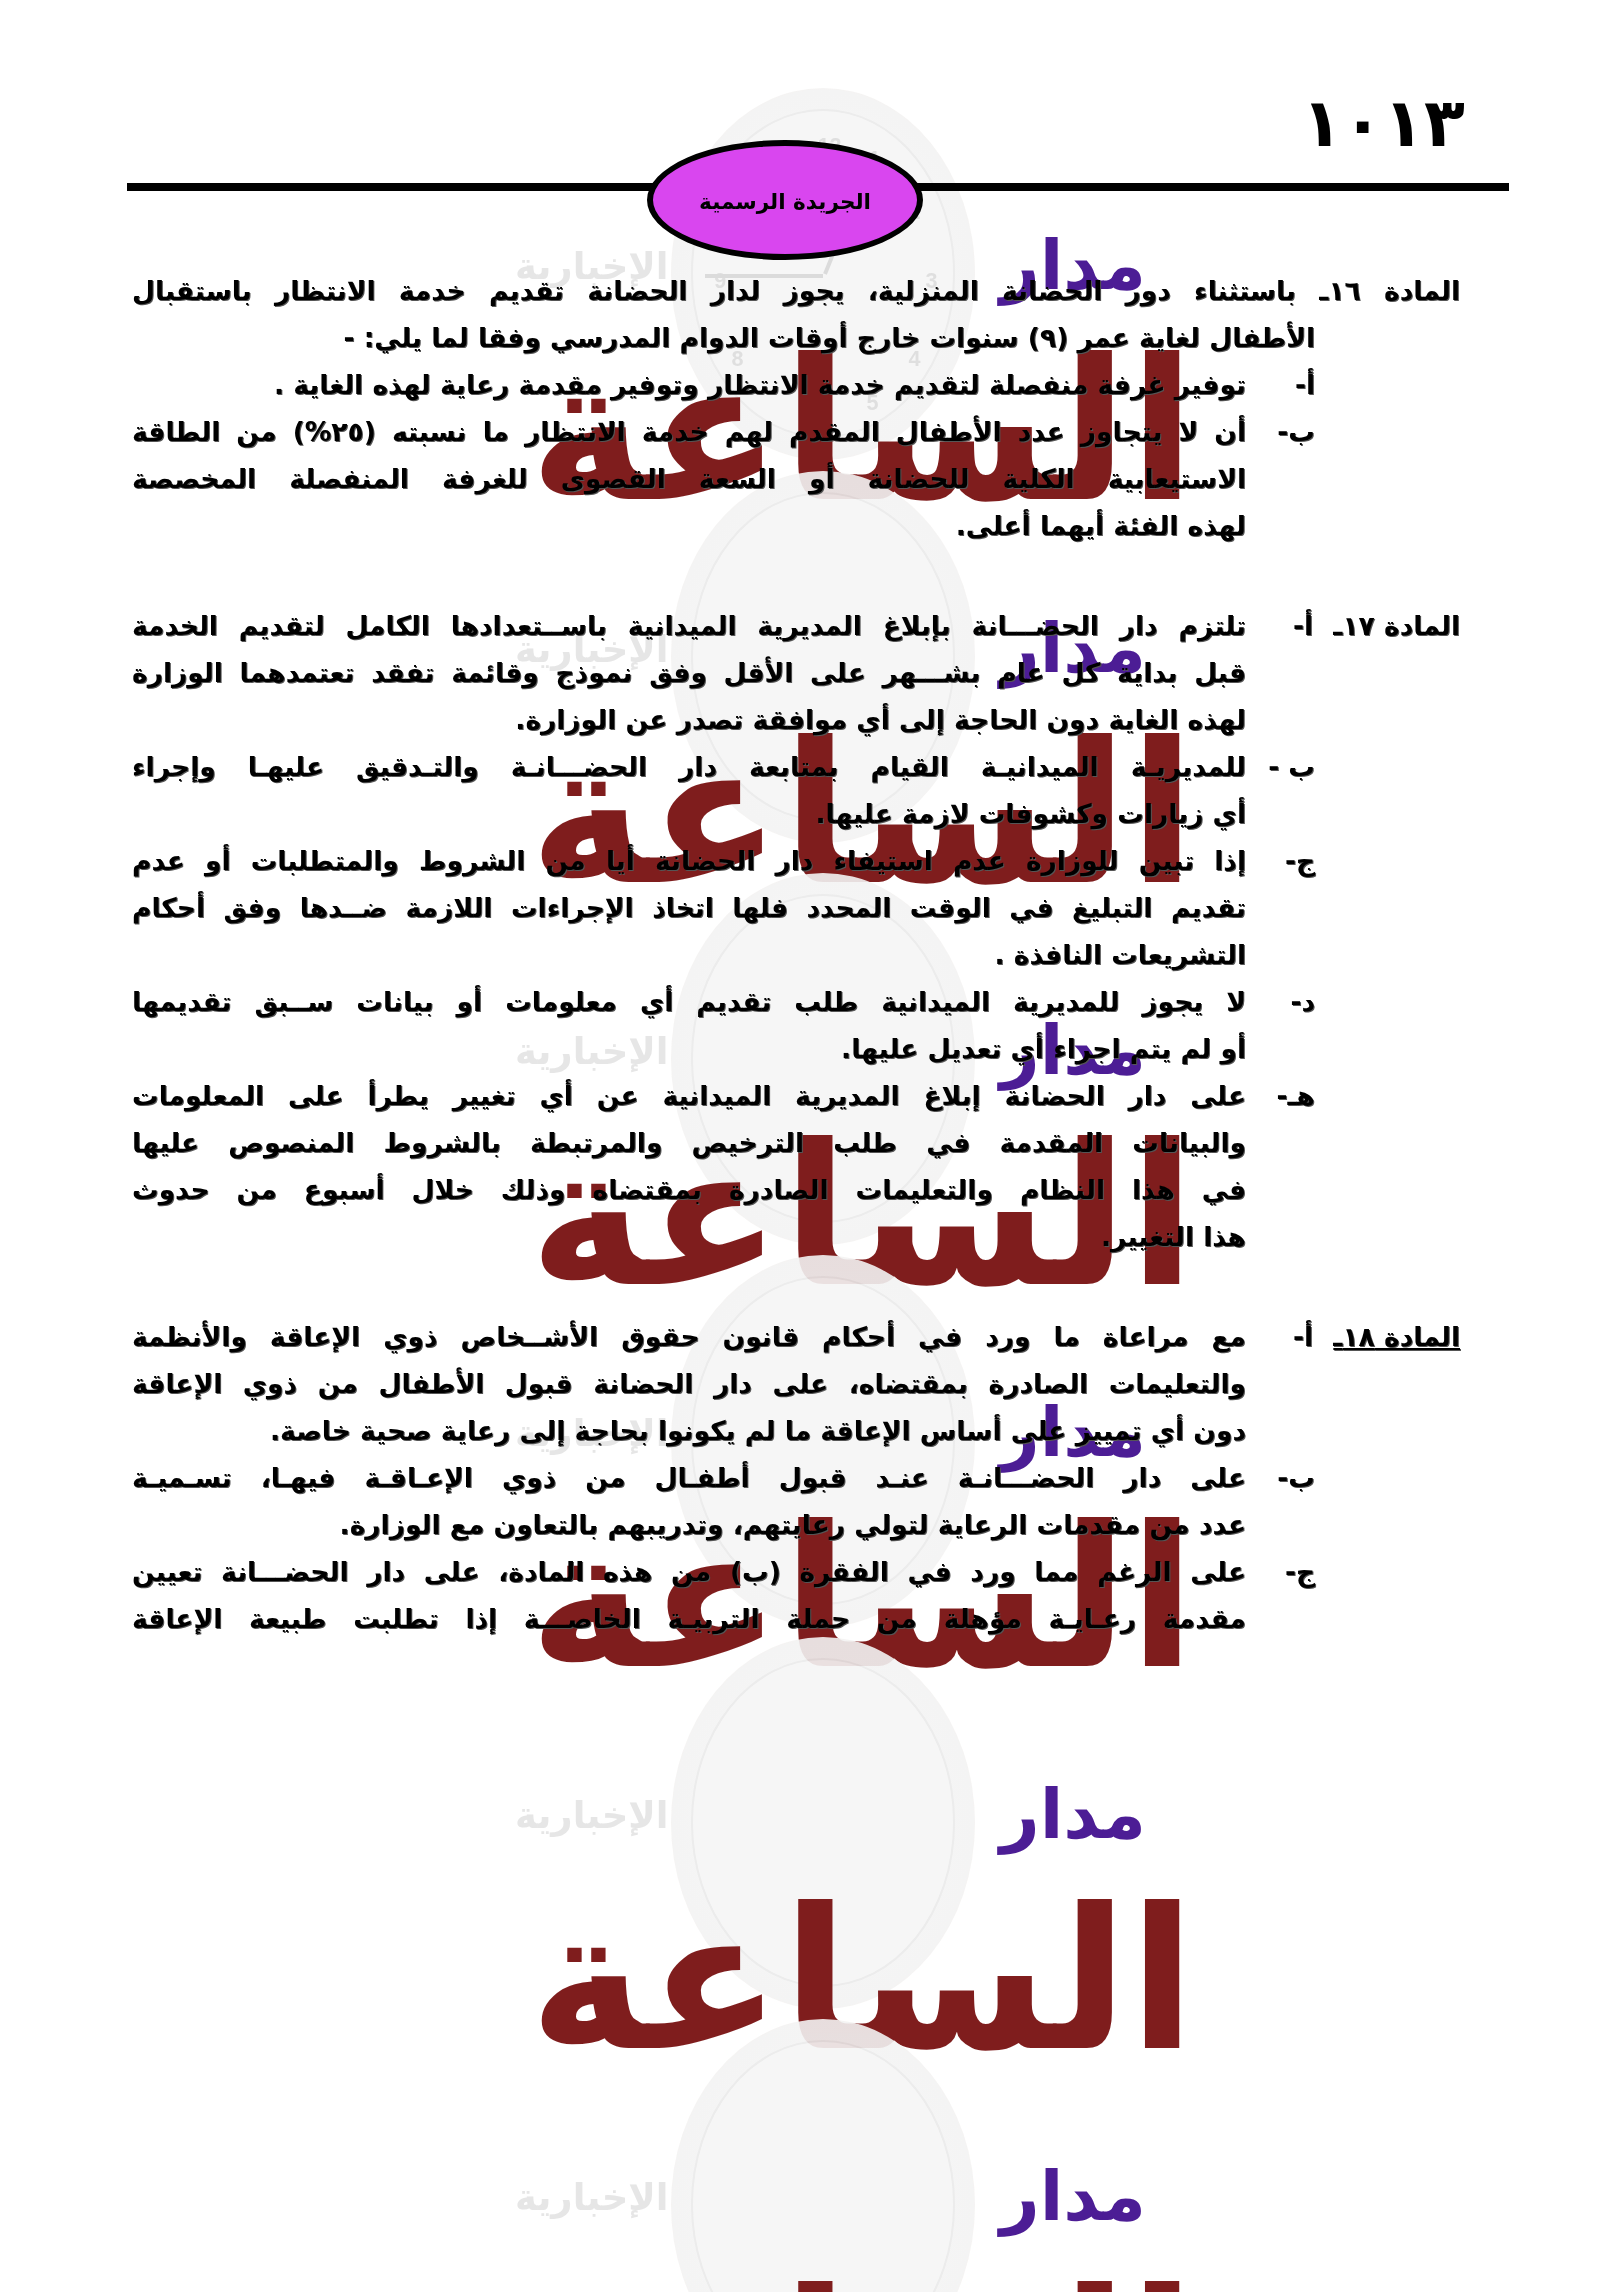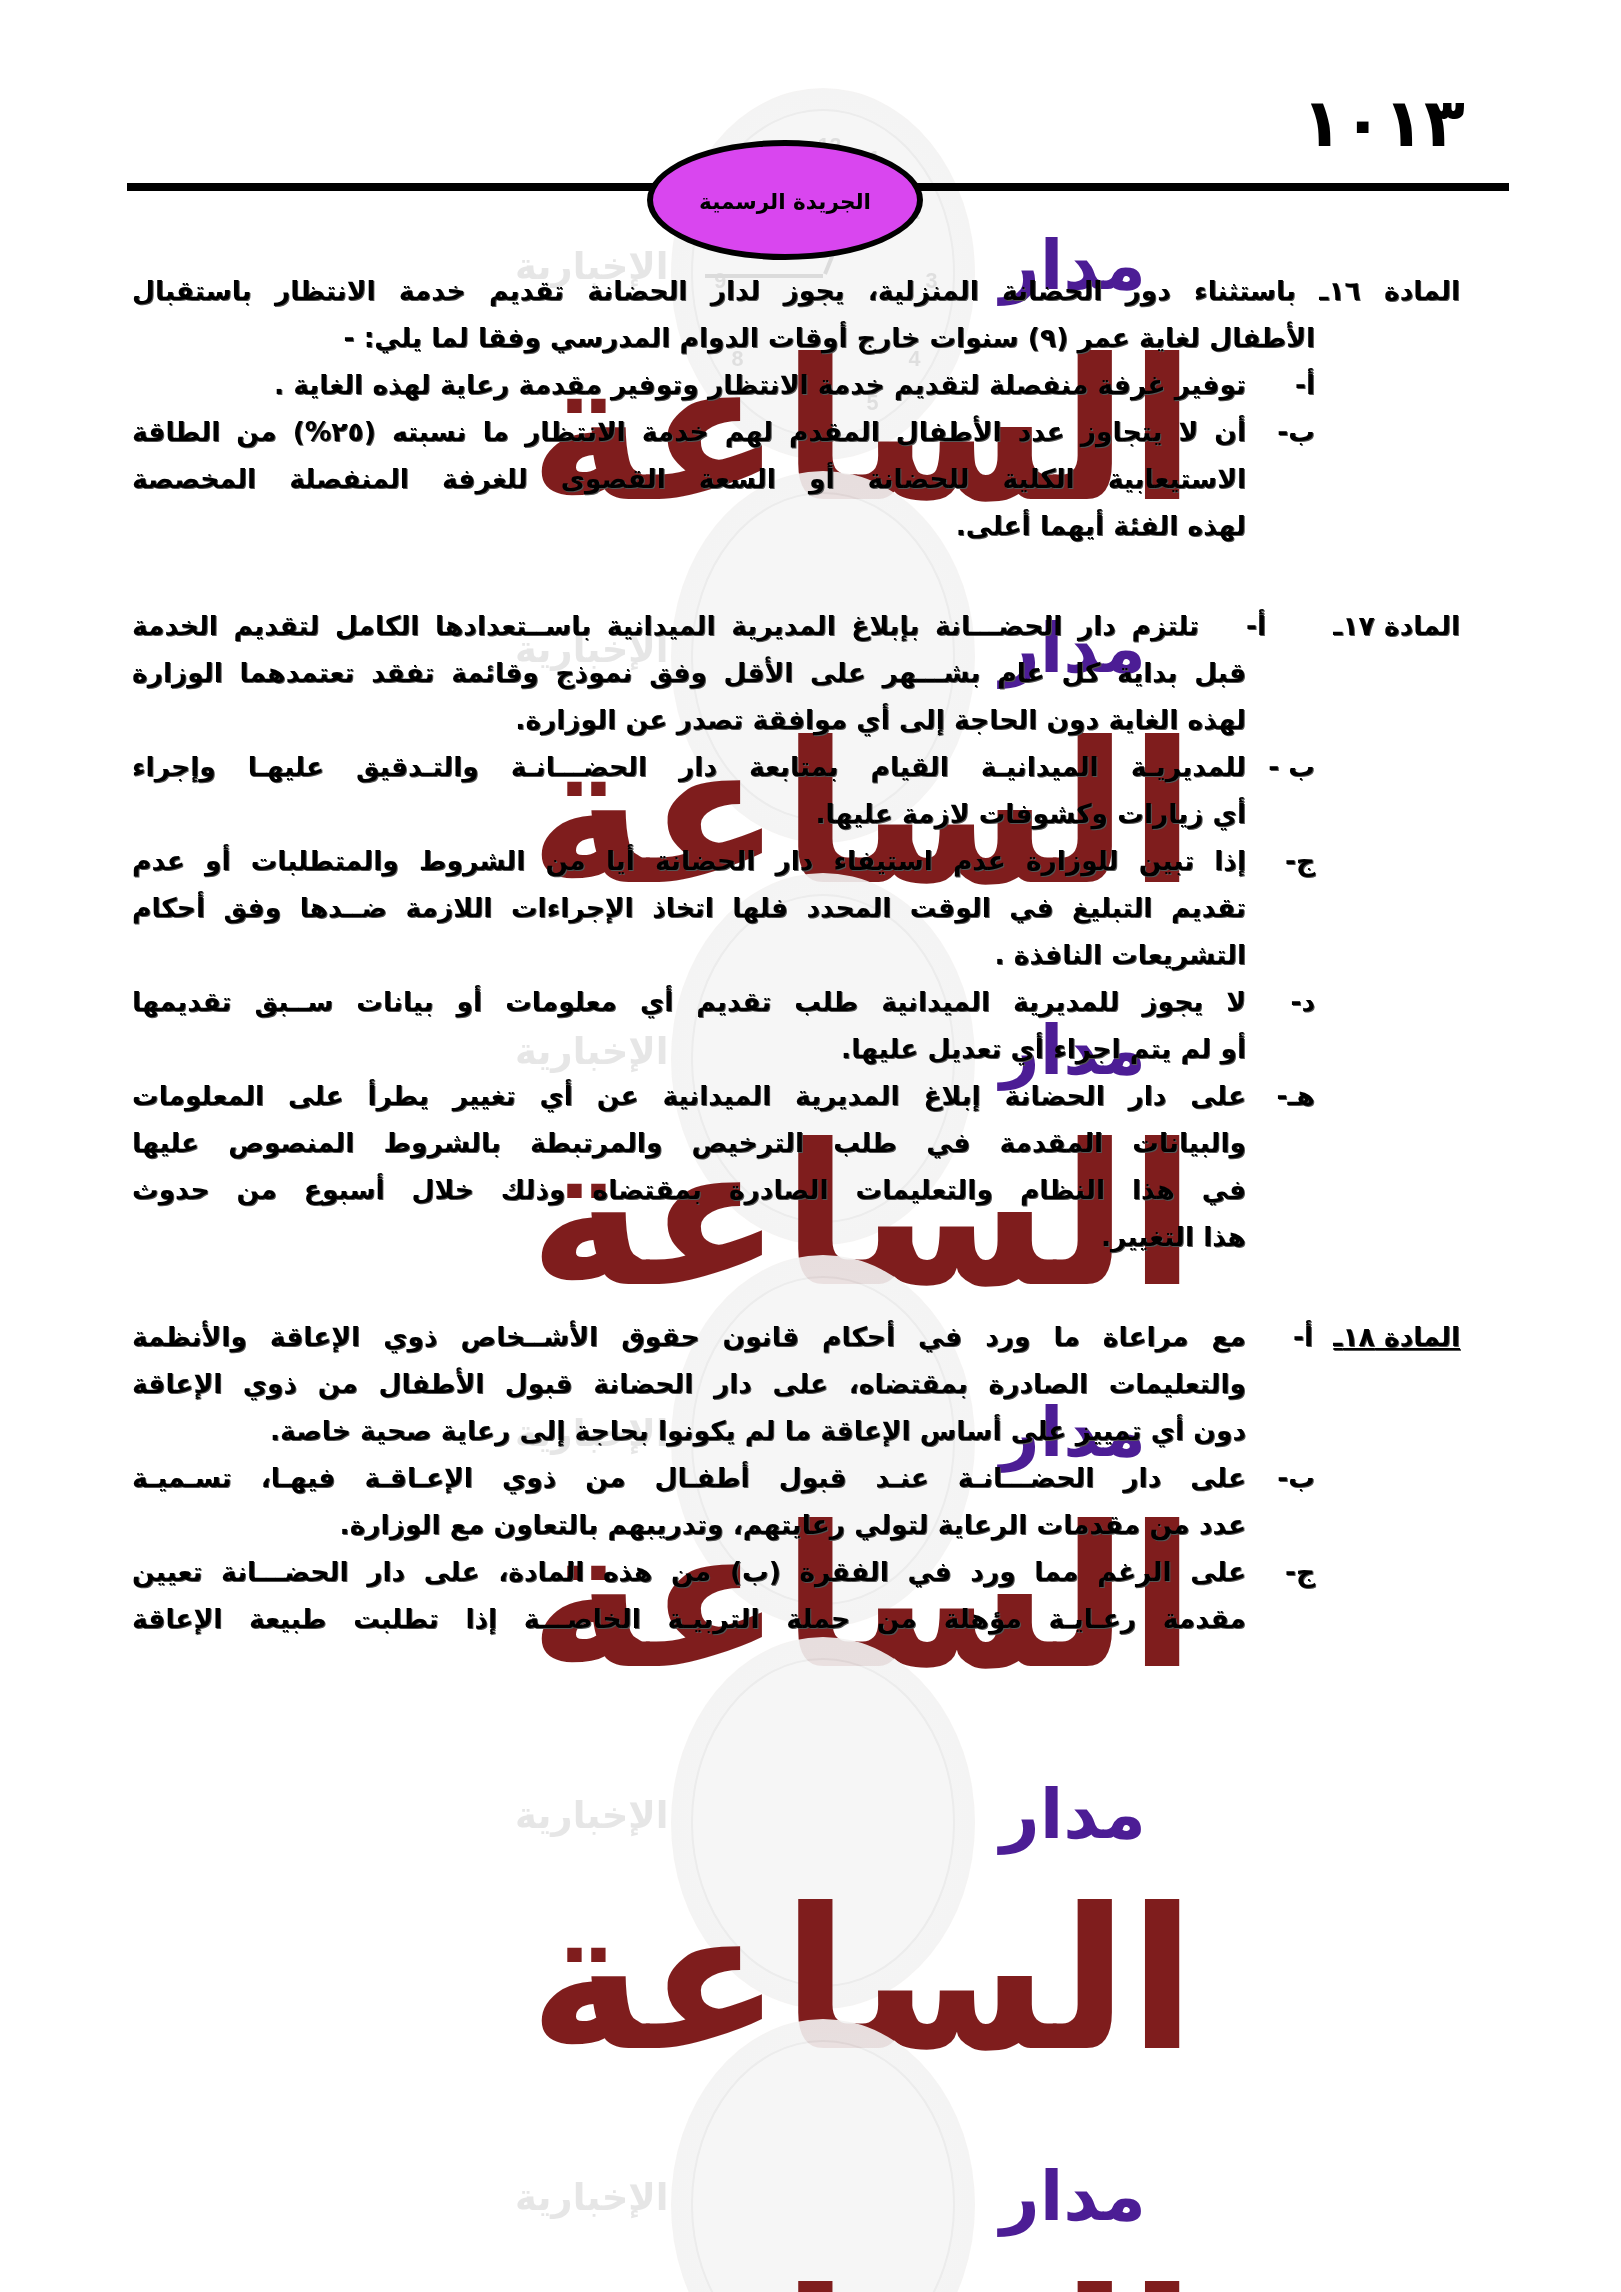--- a/index.html
+++ b/index.html
@@ -292,21 +292,21 @@
       <div class="text">
         <div class="line just">أن لا يتجاوز عدد الأطفال المقدم لهم خدمة الانتظار ما نسبته (٢٥%) من الطاقة</div>
         <div class="line just">الاستيعابية الكلية للحضانة أو السعة القصوى للغرفة المنفصلة المخصصة</div>
         <div class="line">لهذه الفئة أيهما أعلى.</div>
       </div>
     </div>
   </div>
 
   <div class="article">
     <div class="row">
-      <div class="label art-head" style="width:147px;flex:0 0 147px;margin-left:47px;">المادة ١٧ـ</div>
+      <div class="label art-head" style="width:147px;flex:0 0 147px;">المادة ١٧ـ</div>
       <div class="item" style="flex:1 1 auto;">
         <div class="label" style="width:67px;flex:0 0 67px;">أ-</div>
         <div class="text">
           <div class="line just">تلتزم دار الحضـــانة بإبلاغ المديرية الميدانية باســتعدادها الكامل لتقديم الخدمة</div>
         </div>
       </div>
     </div>
     <div class="indent-cont">
       <div class="line just">قبل بداية كل عام بشـــهر على الأقل وفق نموذج وقائمة تفقد تعتمدهما الوزارة</div>
       <div class="line">لهذه الغاية دون الحاجة إلى أي موافقة تصدر عن الوزارة.</div>

